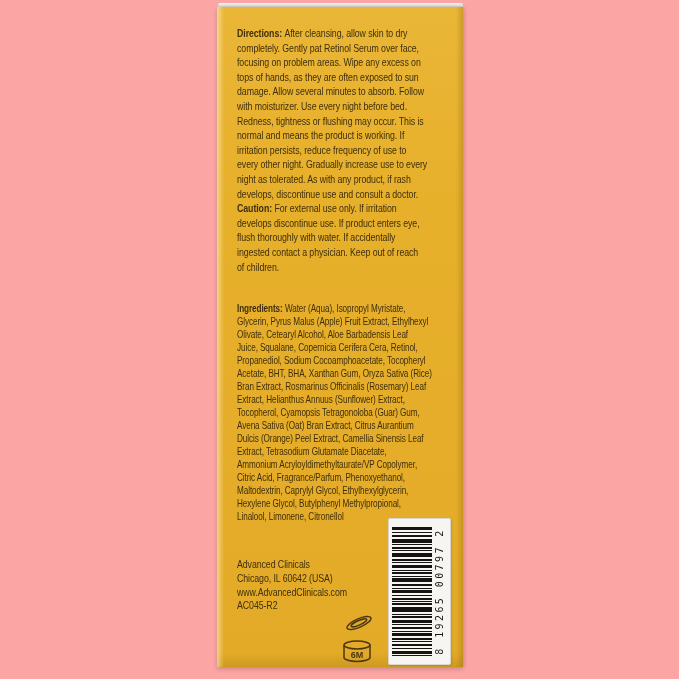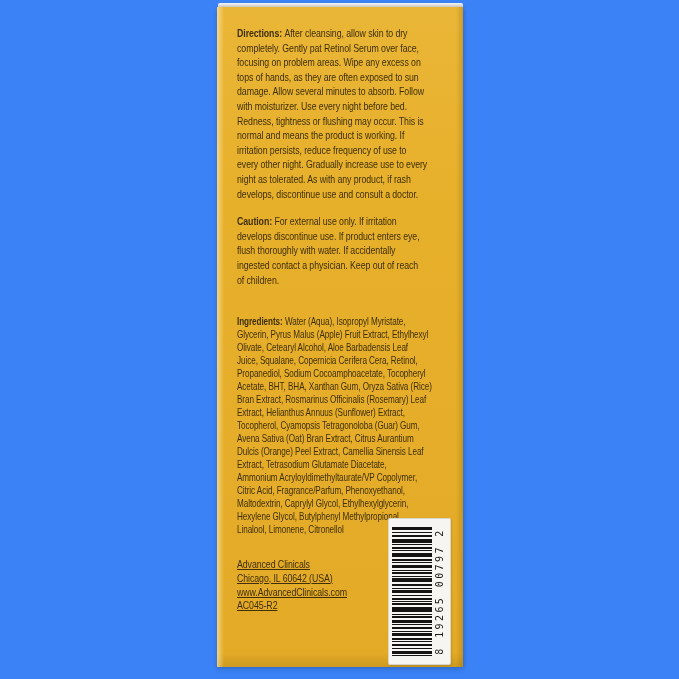--- a/index.html
+++ b/index.html
@@ -1,36 +1,36 @@
 <!DOCTYPE html>
 <html><head>
 <meta charset="utf-8">
 <style>
   html,body{margin:0;padding:0;background:#ffffff;}
-  .scene{position:relative;width:679px;height:679px;background:#3b82f6;overflow:hidden;
+  .scene{position:relative;width:679px;height:679px;background:#fca5a5;overflow:hidden;
          font-family:"Liberation Sans", sans-serif;}
   .top-edge{position:absolute;left:218px;top:3px;width:245px;height:5px;
             background:linear-gradient(#f4f3f1,#ccc9c2);border-radius:2px 2px 0 0;}
   .box{position:absolute;left:217px;top:7px;width:246px;height:660px;
        background:
          linear-gradient(90deg, rgba(255,244,205,.55) 0px, rgba(255,244,205,0) 7px),
          linear-gradient(270deg, rgba(122,88,8,.28) 0px, rgba(122,88,8,0) 7px),
          linear-gradient(0deg, rgba(130,94,10,.22) 0px, rgba(130,94,10,0) 14px),
          linear-gradient(180deg, #eab637 0%, #e7b02b 30%, #e3aa27 100%);
        box-shadow:0 2px 5px rgba(0,0,0,.18), 2px 0 3px rgba(0,0,0,.06);
        overflow:hidden; color:#3f2f0c;}
   .content{position:absolute;left:20px;top:19px;width:218px;}
   .para{margin:0;}
-  .para.caution{margin-top:13px;}
+  .para.caution{}
   .para.ingredients{margin-top:28px;}
   .ln{white-space:nowrap;transform:scaleX(0.8);transform-origin:0 50%;width:130%;
       font-size:11px;line-height:14.6px;letter-spacing:-0.1px;}
   .ingredients .ln{font-size:10.2px;line-height:13px;}
   .ln b{font-weight:bold;}
-  .company{position:absolute;left:20px;top:551px;width:190px;text-decoration:underline;}
+  .company{position:absolute;left:20px;top:551px;width:190px;}
   .company .ln{font-size:11px;line-height:13.8px;}
   .pao{position:absolute;left:118px;top:604px;width:46px;height:56px;}
   .barcode{position:absolute;left:171px;top:511px;width:63px;height:147px;
            background:#f6f5f1;border-radius:2px;
            box-shadow:inset 0 0 0 1px rgba(90,80,50,.18), 1px 1px 2px rgba(0,0,0,.12);
            overflow:hidden;}
   .bars{position:absolute;left:4px;top:9px;width:40px;height:129px;overflow:hidden;}
   .bar{background:#161412;width:40px;}
   .bar.long{width:50px;}
   .bcdigits{position:absolute;left:46px;top:146px;width:145px;height:15px;
@@ -89,20 +89,33 @@
         </div>
     </div>
 
     <div class="company">
         <div class="ln">Advanced Clinicals</div>
         <div class="ln">Chicago, IL 60642 (USA)</div>
         <div class="ln">www.AdvancedClinicals.com</div>
         <div class="ln">AC045-R2</div>
       </div>
 
+    <div class="pao">
+      <svg width="46" height="56" viewBox="0 0 46 56">
+        <g stroke="#4a3711" stroke-width="1.5" fill="none">
+          <g transform="translate(24,12) rotate(-24)">
+            <ellipse cx="0" cy="0" rx="13" ry="4.2"></ellipse>
+            <ellipse cx="0" cy="-0.2" rx="8.5" ry="2.2"></ellipse>
+          </g>
+          <ellipse cx="22" cy="34" rx="13" ry="4"></ellipse>
+          <path d="M9,34 v12.5 a13,4 0 0 0 26,0 v-12.5"></path>
+        </g>
+        <text x="22" y="47" text-anchor="middle" font-size="9" font-weight="bold" fill="#4a3711" font-family="Liberation Sans, sans-serif">6M</text>
+      </svg>
+    </div>
 
     <div class="barcode">
       <div class="bars" id="bars">
           <div class="bar long" style="height: 3px; margin-bottom: 2px;"></div>
           <div class="bar long" style="height: 1px; margin-bottom: 2px;"></div>
           <div class="bar" style="height: 2px; margin-bottom: 2px;"></div>
           <div class="bar" style="height: 4px; margin-bottom: 1px;"></div>
           <div class="bar" style="height: 1px; margin-bottom: 2px;"></div>
           <div class="bar" style="height: 2px; margin-bottom: 1px;"></div>
           <div class="bar" style="height: 1px; margin-bottom: 2px;"></div>

